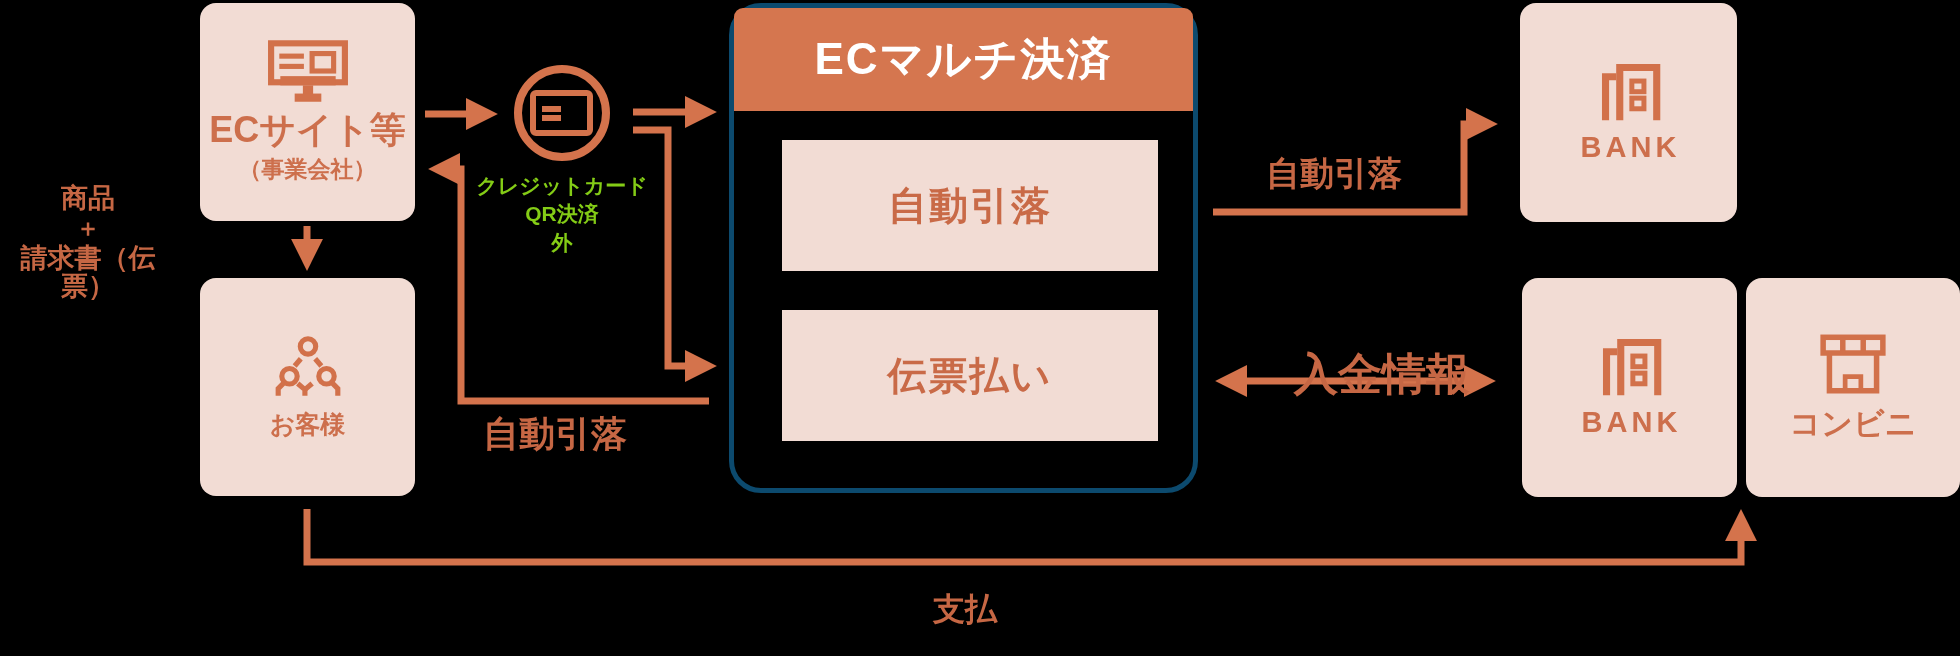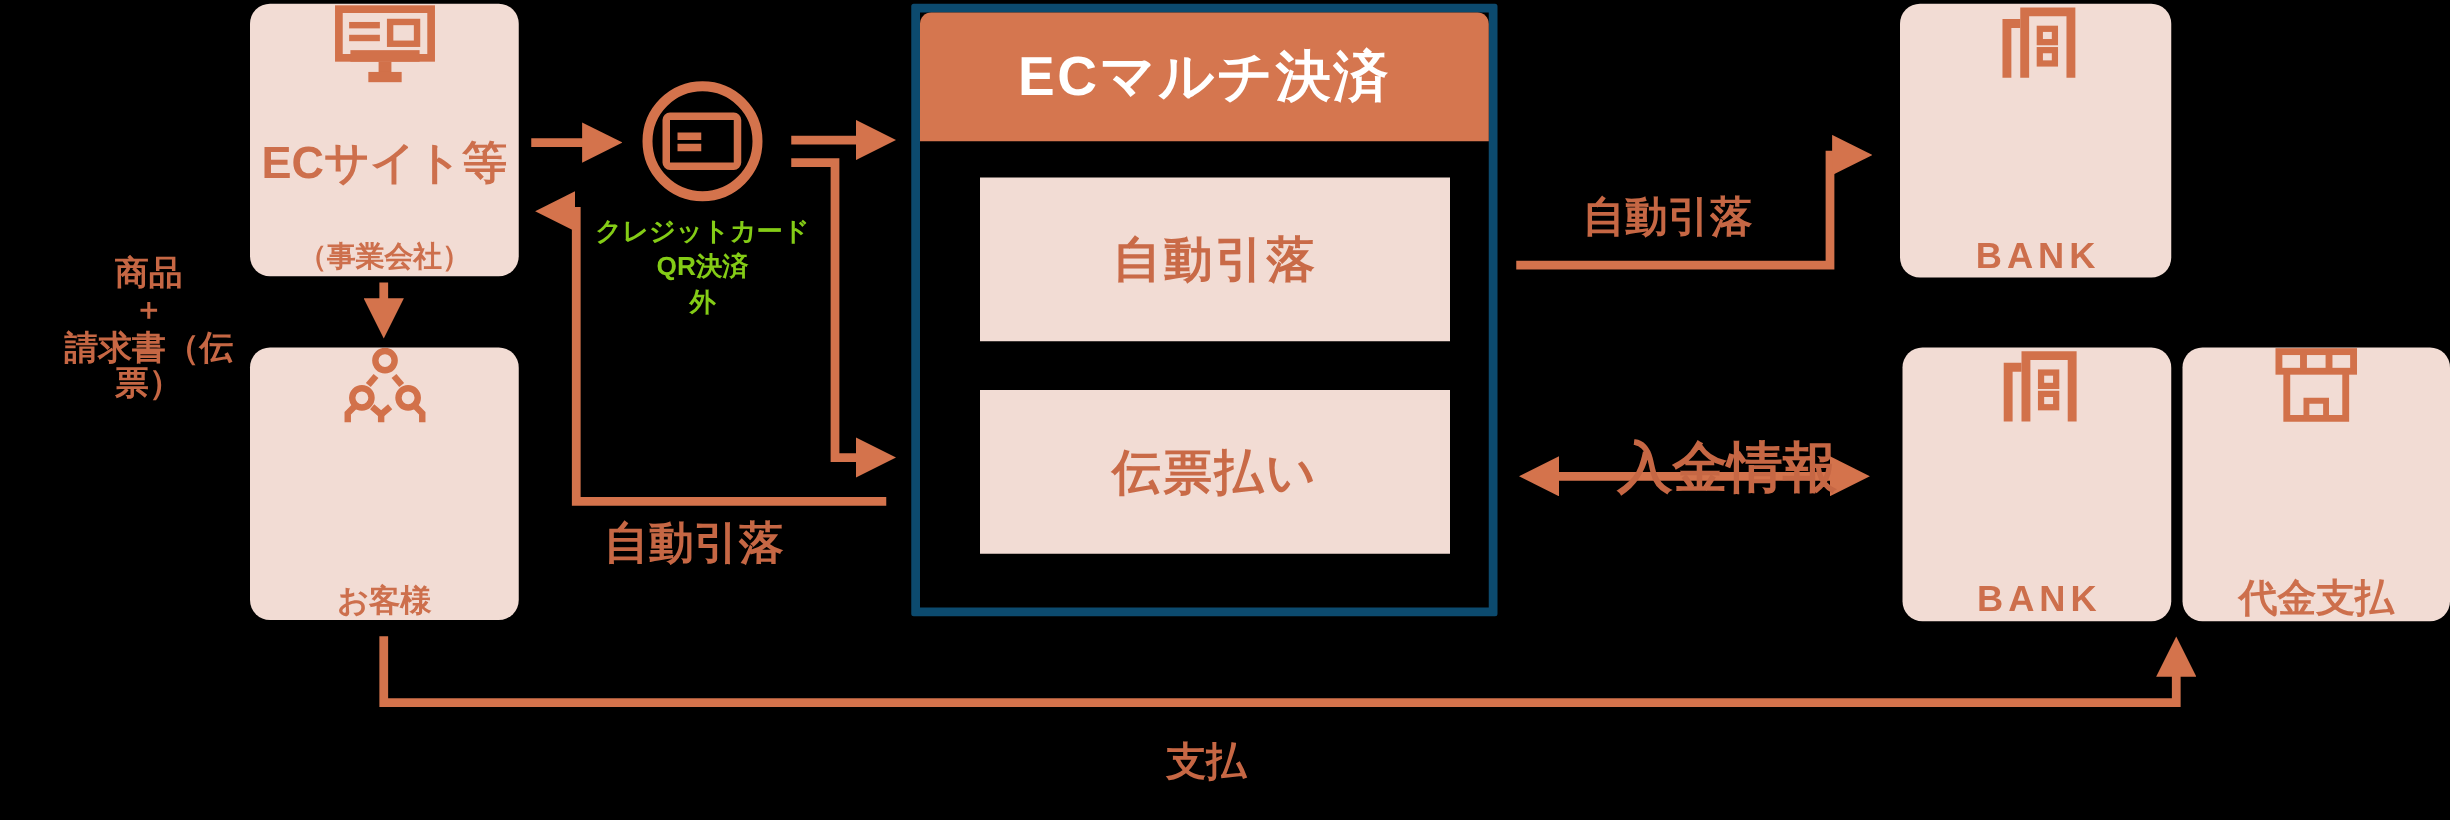--- a/index.html
+++ b/index.html
@@ -3,48 +3,48 @@
 <meta charset="utf-8">
 <style>
   html,body{margin:0;padding:0;background:#000;}
   .canvas{
     position:relative;width:1960px;height:656px;background:#000;overflow:hidden;
     font-family:"Liberation Sans","DejaVu Sans",sans-serif;
   }
   .layer{position:absolute;left:0;top:0;}
   .node{
     position:absolute;background:#f2dcd4;border-radius:16px;
-    display:flex;flex-direction:column;align-items:center;justify-content:space-between;
+    display:flex;flex-direction:column;align-items:center;justify-content:center;
   }
   .node .box-label{color:#cd6f4c;font-weight:600;font-size:25px;line-height:1.15;}
   .node .box-sublabel{color:#cd6f4c;font-weight:600;font-size:23px;margin-top:4px;font-family:Liberation Serif, serif;}
   .ecsite-label{font-size:36px !important;margin-top:6px;}
   .bank-label{font-size:29px !important;letter-spacing:4px;margin-top:10px;padding-left:4px;}
   .konbini-label{font-size:31px !important;margin-top:12px;}
   .customer-label{margin-top:12px;}
   .ecmulti{
     position:absolute;left:729px;top:3px;width:469px;height:490px;
-    border:7px solid #0c4a6e;border-radius:2px;box-sizing:border-box;background:transparent;
+    border:5px solid #0c4a6e;border-radius:32px;box-sizing:border-box;background:transparent;
   }
   .ecmulti-header{
     position:absolute;left:0;top:0;right:0;height:103px;background:#d5764f;
     border-radius:9px 9px 0 0;display:flex;align-items:center;justify-content:center;
   }
   .ecmulti-title{color:#ffffff;font-weight:700;font-size:44px;letter-spacing:2px;}
   .ecmulti-item{
     position:absolute;left:48px;width:376px;height:131px;background:#f2dcd4;
     display:flex;align-items:center;justify-content:center;
     color:#c96a47;font-weight:600;font-size:39px;letter-spacing:2px;
   }
   .edge-label{
     position:absolute;color:#c66744;font-weight:800;white-space:nowrap;
   }
   .note-block{
-    position:absolute;left:0;top:204px;width:176px;text-align:center;
-    color:#c66744;font-weight:800;line-height:1.05;padding-left:31px;
+    position:absolute;left:0;top:184px;width:176px;text-align:center;
+    color:#c66744;font-weight:800;line-height:1.05;
   }
   .note-line1{font-size:27px;}
   .note-line2{font-size:24px;margin:3px 0;}
   .note-line3{font-size:27px;}
   .circle-caption{
     position:absolute;left:472px;top:172px;width:180px;text-align:center;
     color:#84cc16;font-weight:800;font-size:21px;line-height:1.35;
   }
 </style>
 </head>
@@ -156,16 +156,16 @@
   <div class="node" style="left:1746px;top:278px;width:214px;height:219px;">
     <svg width="66" height="60" viewBox="0 0 84 76">
       <g stroke="#d2714a" stroke-width="7" fill="none">
         <rect x="4" y="4" width="76" height="20"></rect>
         <path d="M29,4 L29,24"></path>
         <path d="M55,4 L55,24"></path>
         <path d="M12,24 L12,72 L72,72 L72,24"></path>
         <path d="M32,72 L32,54 L52,54 L52,72" stroke-width="6"></path>
       </g>
     </svg>
-    <div class="box-label konbini-label">代金支払</div>
+    <div class="box-label konbini-label">コンビニ</div>
   </div>
 
 </div>
 
 </body></html>

